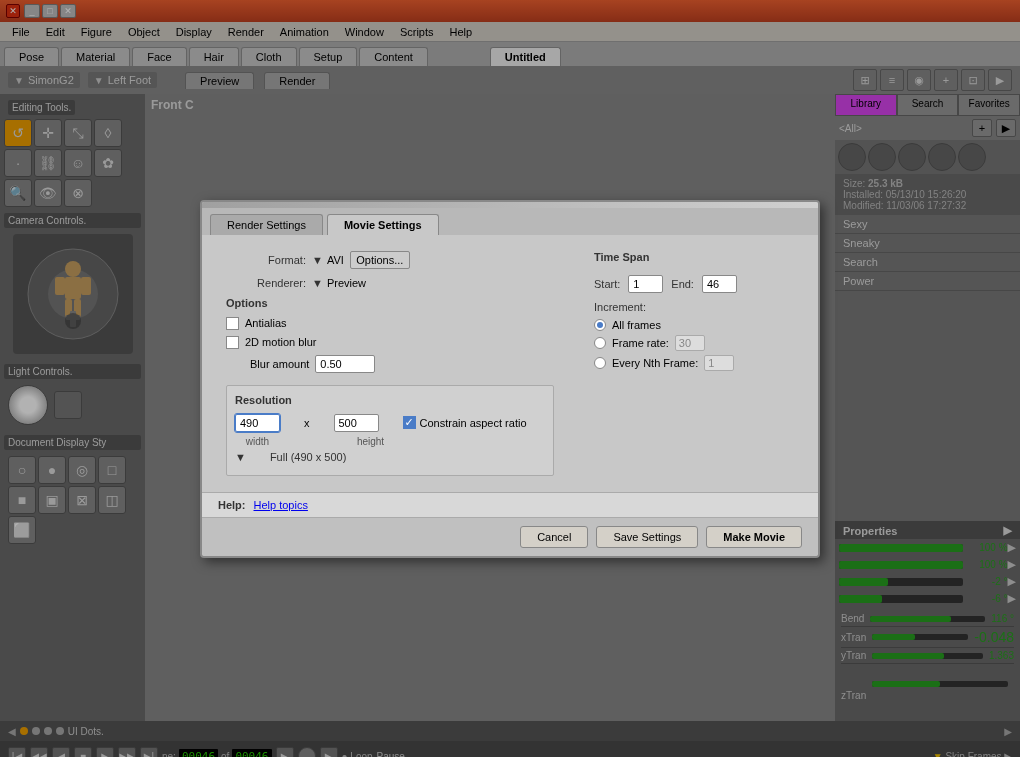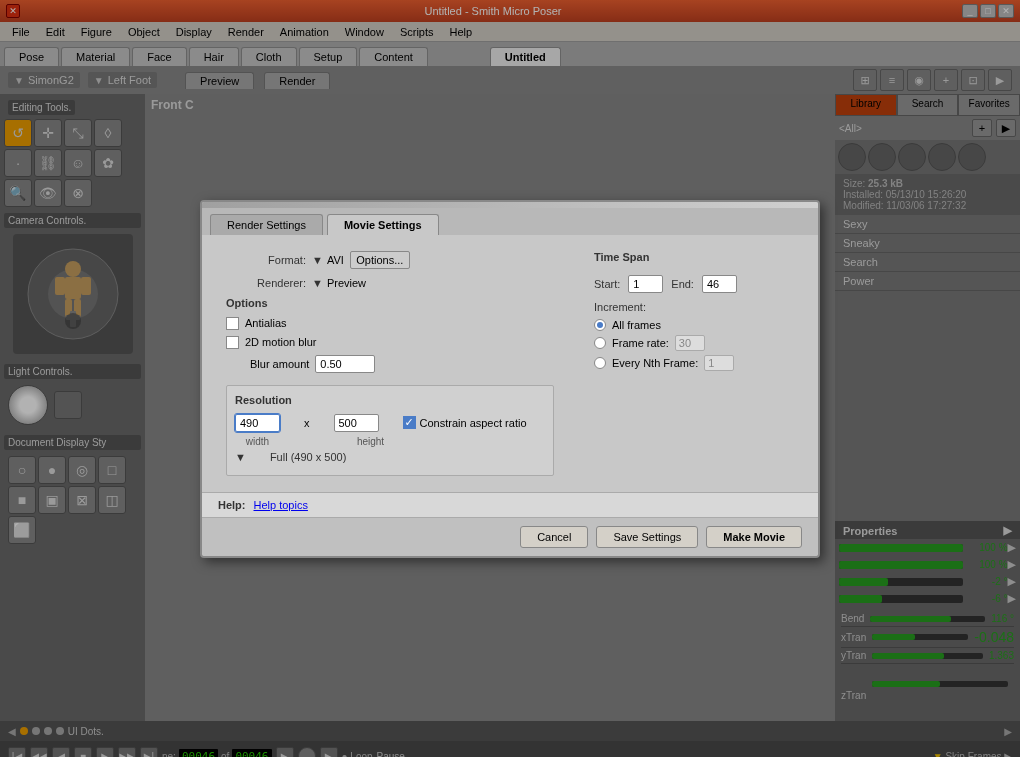--- a/index.html
+++ b/index.html
@@ -186,21 +186,21 @@
       height: 22px;
     }
     .lib-tab {
       flex: 1; text-align: center;
       padding: 3px 4px;
       font-size: 10px;
       background: #999;
       border: 1px solid #666;
       cursor: pointer;
     }
-    .lib-tab.active { background: #c2410c; }
+    .lib-tab.active { background: #d946ef; }
 
     #library-content {
       flex: 1;
       background: #7a7a7a;
       overflow: hidden;
     }
 
     .lib-item {
       padding: 3px 8px;
       font-size: 11px;
@@ -540,21 +540,20 @@
       display: flex; align-items: center; gap: 4px;
       padding: 2px 4px;
     }
     .arrow { color: #ccc; font-size: 10px; }
   </style>
 </head>
 <body>
 
 <div id="title-bar">
   <div class="close-btn">✕</div>
-  <span class="title-text">Untitled - Smith Micro Poser</span>
   <div class="win-btns">
     <div class="win-btn">_</div>
     <div class="win-btn">□</div>
     <div class="win-btn">✕</div>
   </div>
 </div>
 
 <div id="menu-bar">
   <span>File</span>
   <span>Edit</span>

